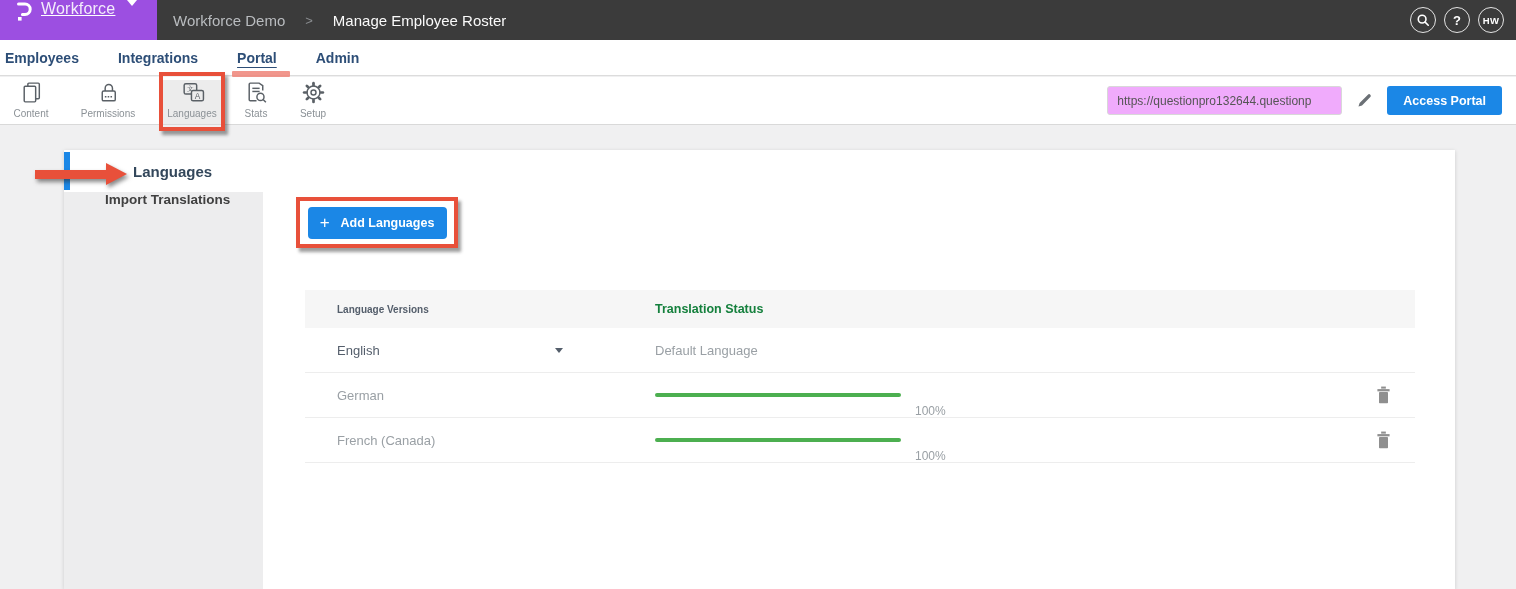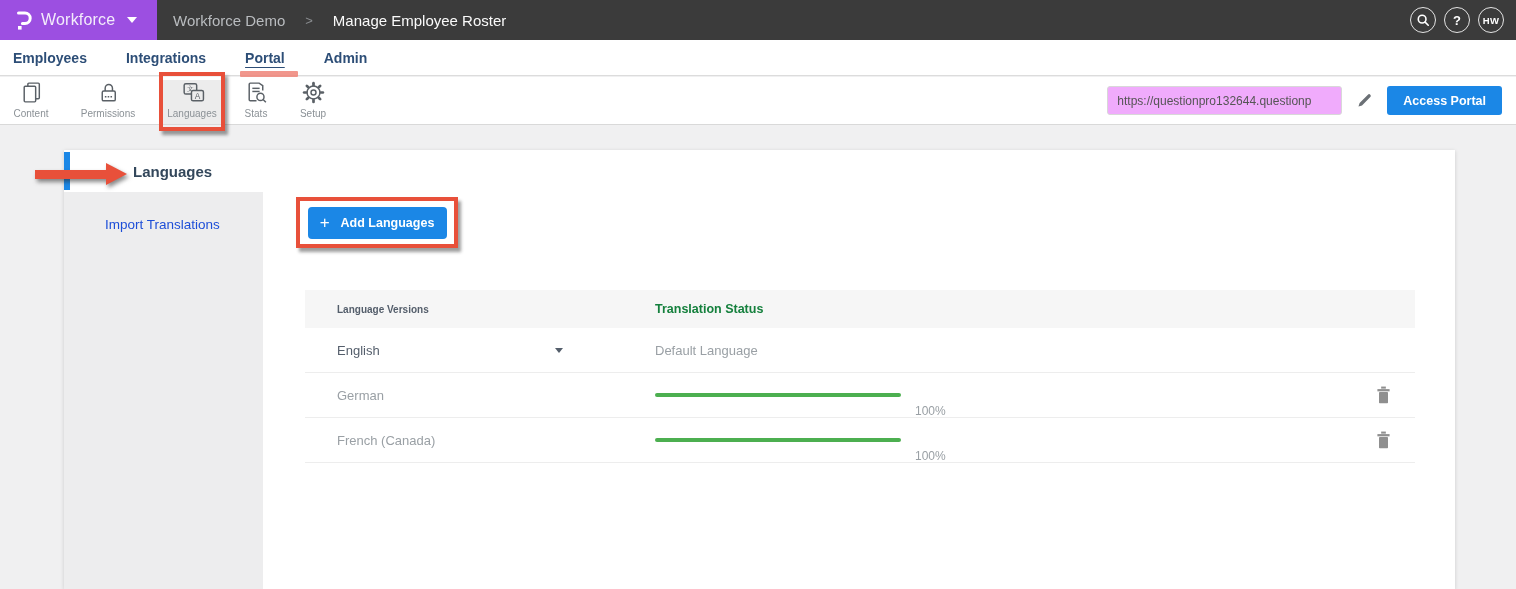--- a/index.html
+++ b/index.html
@@ -3,37 +3,37 @@
 <meta charset="utf-8">
 <style>
   * { margin:0; padding:0; box-sizing:border-box; }
   html,body { width:1516px; height:589px; overflow:hidden;
     font-family:"Liberation Sans", sans-serif; background:#f0f0f1; }
 
   
   .topbar { position:absolute; left:0; top:0; width:1516px; height:40px;
     background:#3b3b3b; display:flex; align-items:center; }
   .brand { width:157px; height:40px; background:#9c4fe1; display:flex;
-    align-items:center; padding-left:14px; gap:8px; color:#fff; cursor:pointer; }
+    align-items:flex-start; padding-left:14px; gap:8px; color:#fff; cursor:pointer;text-decoration:underline; }
   .brand-label { font-size:16px; color:#f3ecfb; letter-spacing:.2px; }
   .brand-caret { width:0; height:0; border-left:5px solid transparent;
     border-right:5px solid transparent; border-top:6px solid #fff; margin-left:4px; }
   .breadcrumb { display:flex; align-items:center; gap:20px; margin-left:16px; font-size:15px; }
   .bc-parent { color:#b9bcbf; cursor:pointer; }
   .bc-sep { color:#8a8d90; font-size:13px; }
   .bc-current { color:#fafafa; }
   .top-icons { margin-left:auto; display:flex; align-items:center; gap:8px; padding-right:12px; }
   .circle-btn { width:26px; height:26px; border-radius:50%; border:1.5px solid #e4e4e4;
     display:flex; align-items:center; justify-content:center; color:#fff; cursor:pointer; }
   .circle-btn .q { font-size:13px; font-weight:bold; color:#fff; }
   .avatar-txt { font-size:9.5px; font-weight:bold; color:#fff; letter-spacing:.3px; }
 
   
   .nav { position:absolute; left:0; top:40px; width:1516px; height:36px; background:#fff;
-    border-bottom:1px solid #dcdcdc; display:flex; align-items:center; padding-left:12px; }
+    border-bottom:1px solid #dcdcdc; display:flex; align-items:center; padding-left:4px; }
   .nav-item { font-size:14px; font-weight:bold; color:#2d4e77; margin-right:37px;
     cursor:pointer; position:relative; padding:2px 1px; }
   .nav-item.active { text-decoration:underline; text-underline-offset:4px; }
   .pink-marker { position:absolute; left:-4px; right:-12px; bottom:-9px; height:6px;
     background:rgba(239,132,120,.85); border-radius:1px; }
 
   
   .toolbar { position:absolute; left:0; top:77px; width:1516px; height:48px; background:#fff;
     border-bottom:1px solid #d9d9d9; }
   .tool { position:absolute; top:3px; width:62px; height:44px; display:flex; flex-direction:column;
@@ -55,21 +55,21 @@
   .card { position:absolute; left:64px; top:150px; width:1391px; height:439px; background:#fff;
     box-shadow:0 1px 4px rgba(0,0,0,.15); }
   .accent { position:absolute; left:0; top:2px; width:6px; height:38px; background:#1b87e6; }
   .panel-heading { position:absolute; left:69px; top:13px; font-size:15px; font-weight:bold; color:#33475b; }
   .annot-arrow { position:absolute; left:-29px; top:13px; display:flex; align-items:center;
     filter:drop-shadow(2px 3px 2px rgba(40,40,40,.55)); }
   .annot-arrow .shaft { width:71px; height:9px; background:#e8503a; }
   .annot-arrow .head { width:0; height:0; border-top:11px solid transparent;
     border-bottom:11px solid transparent; border-left:21px solid #e8503a; }
   .sidebar { position:absolute; left:0; top:42px; width:199px; height:397px; background:#ededee; }
-  .sidebar-item { padding:25px 0 0 41px; font-size:13.5px; color:#1d4ed8; cursor:pointer; }
+  .sidebar-item { padding:0 0 0 41px; font-size:13.5px; color:#404040; cursor:pointer;font-weight:bold; }
 
   
   .redbox-add { position:absolute; left:232px; top:47px; width:162px; height:51px;
     border:4px solid #e8503a; box-shadow:3px 4px 3px rgba(40,40,40,.45);
     display:flex; align-items:center; justify-content:center; }
   .btn-add { background:#1b87e6; color:#fff; border:none; border-radius:4px; height:32px;
     width:139px; font-size:12.5px; font-weight:bold; cursor:pointer; display:flex;
     align-items:center; justify-content:center; gap:11px; font-family:"Liberation Sans", sans-serif; }
   .btn-add .plus { font-size:17px; font-weight:normal; line-height:1; margin-top:-1px; }
 

